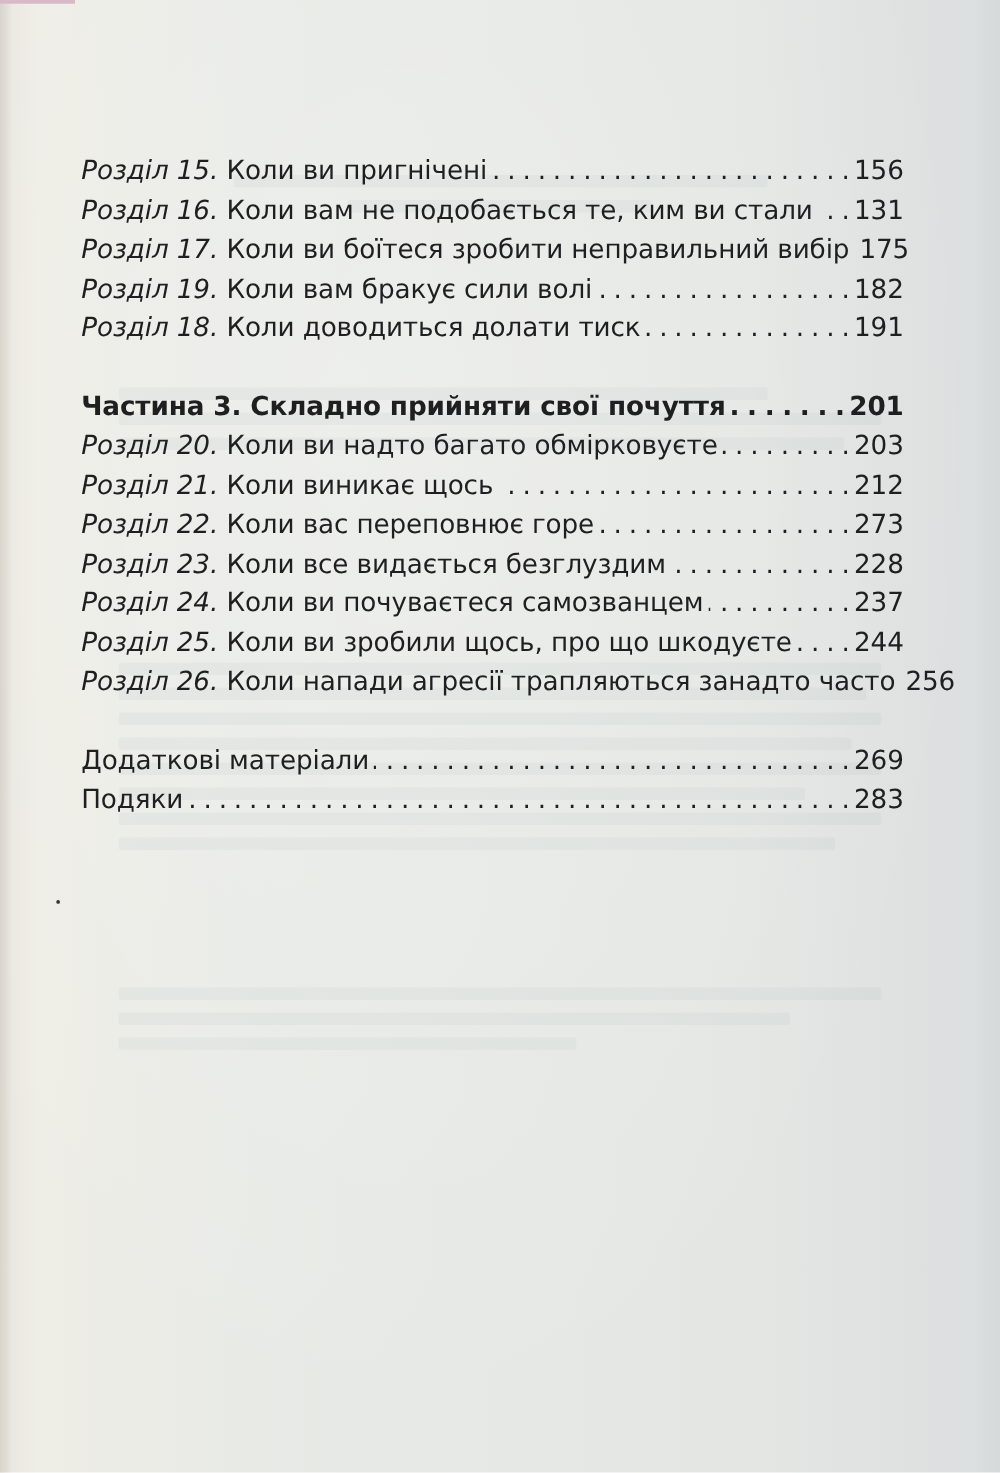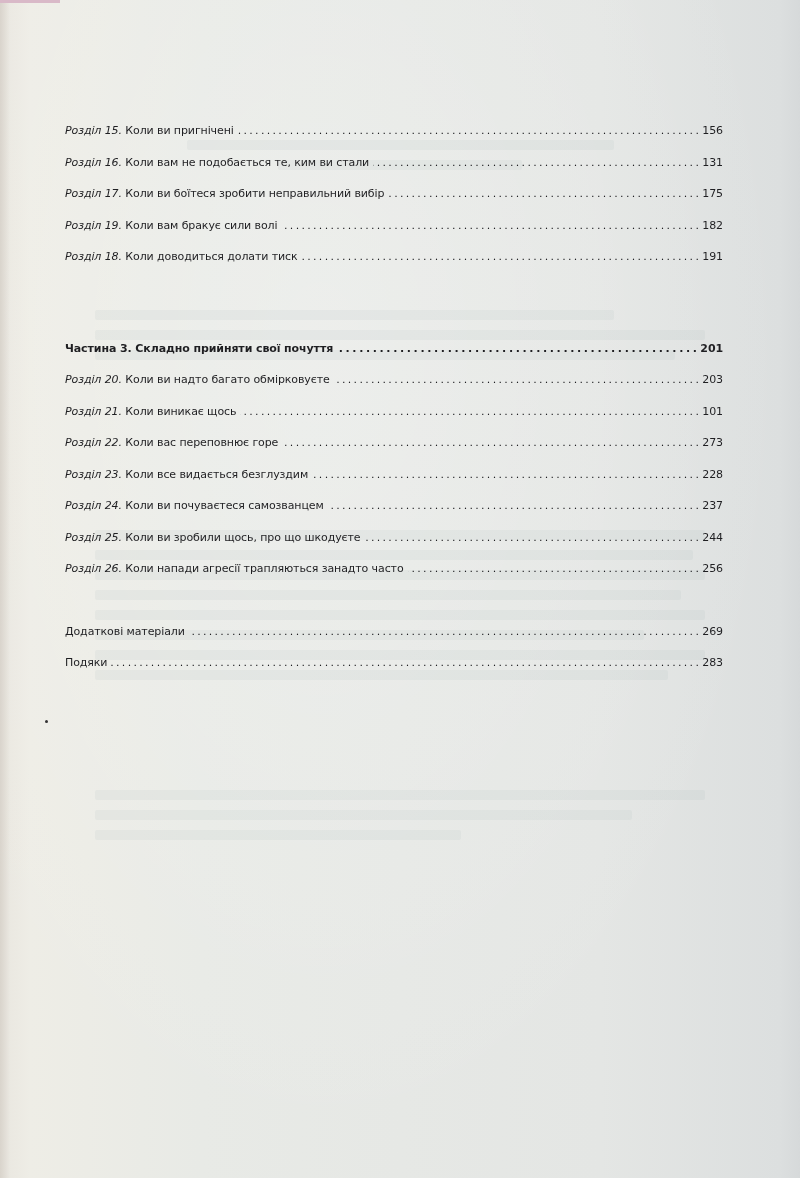--- a/index.html
+++ b/index.html
@@ -61,21 +61,21 @@
     .toc {
       position: absolute;
       left: 65px;
       top: 124px;
       width: 658px;
     }
     .toc-row {
       display: flex;
       align-items: baseline;
       height: 31.5px;
-      font-size: 11px;
+      font-size: 21px;
       letter-spacing: -0.1px;
       white-space: nowrap;
     }
     .toc-row .label {
       flex: 0 0 auto;
     }
     .toc-row .prefix {
       font-style: italic;
     }
     .toc-row .leader {
@@ -93,21 +93,20 @@
       letter-spacing: -0.6px;
       text-align: right;
       direction: rtl;
     }
     .toc-row .page {
       flex: 0 0 auto;
       text-align: right;
     }
     .toc-row.part {
       font-weight: bold;
-      margin-top: 29px;
     }
     .gap-part {
       height: 31px;
     }
     .gap-extra {
       height: 31px;
     }
     .speck {
       position: absolute;
       left: 45px;
@@ -185,21 +184,21 @@
   </div>
 
   <div class="toc-row">
     <span class="label"><span class="prefix">Розділ 20.</span> <span>Коли ви надто багато обмірковуєте</span></span>
     <span class="leader"></span>
     <span class="page">203</span>
   </div>
   <div class="toc-row">
     <span class="label"><span class="prefix">Розділ 21.</span> <span>Коли виникає щось</span></span>
     <span class="leader"></span>
-    <span class="page">101</span>
+    <span class="page">212</span>
   </div>
   <div class="toc-row">
     <span class="label"><span class="prefix">Розділ 22.</span> <span>Коли вас переповнює горе</span></span>
     <span class="leader"></span>
     <span class="page">273</span>
   </div>
   <div class="toc-row">
     <span class="label"><span class="prefix">Розділ 23.</span> <span>Коли все видається безглуздим</span></span>
     <span class="leader"></span>
     <span class="page">228</span>

